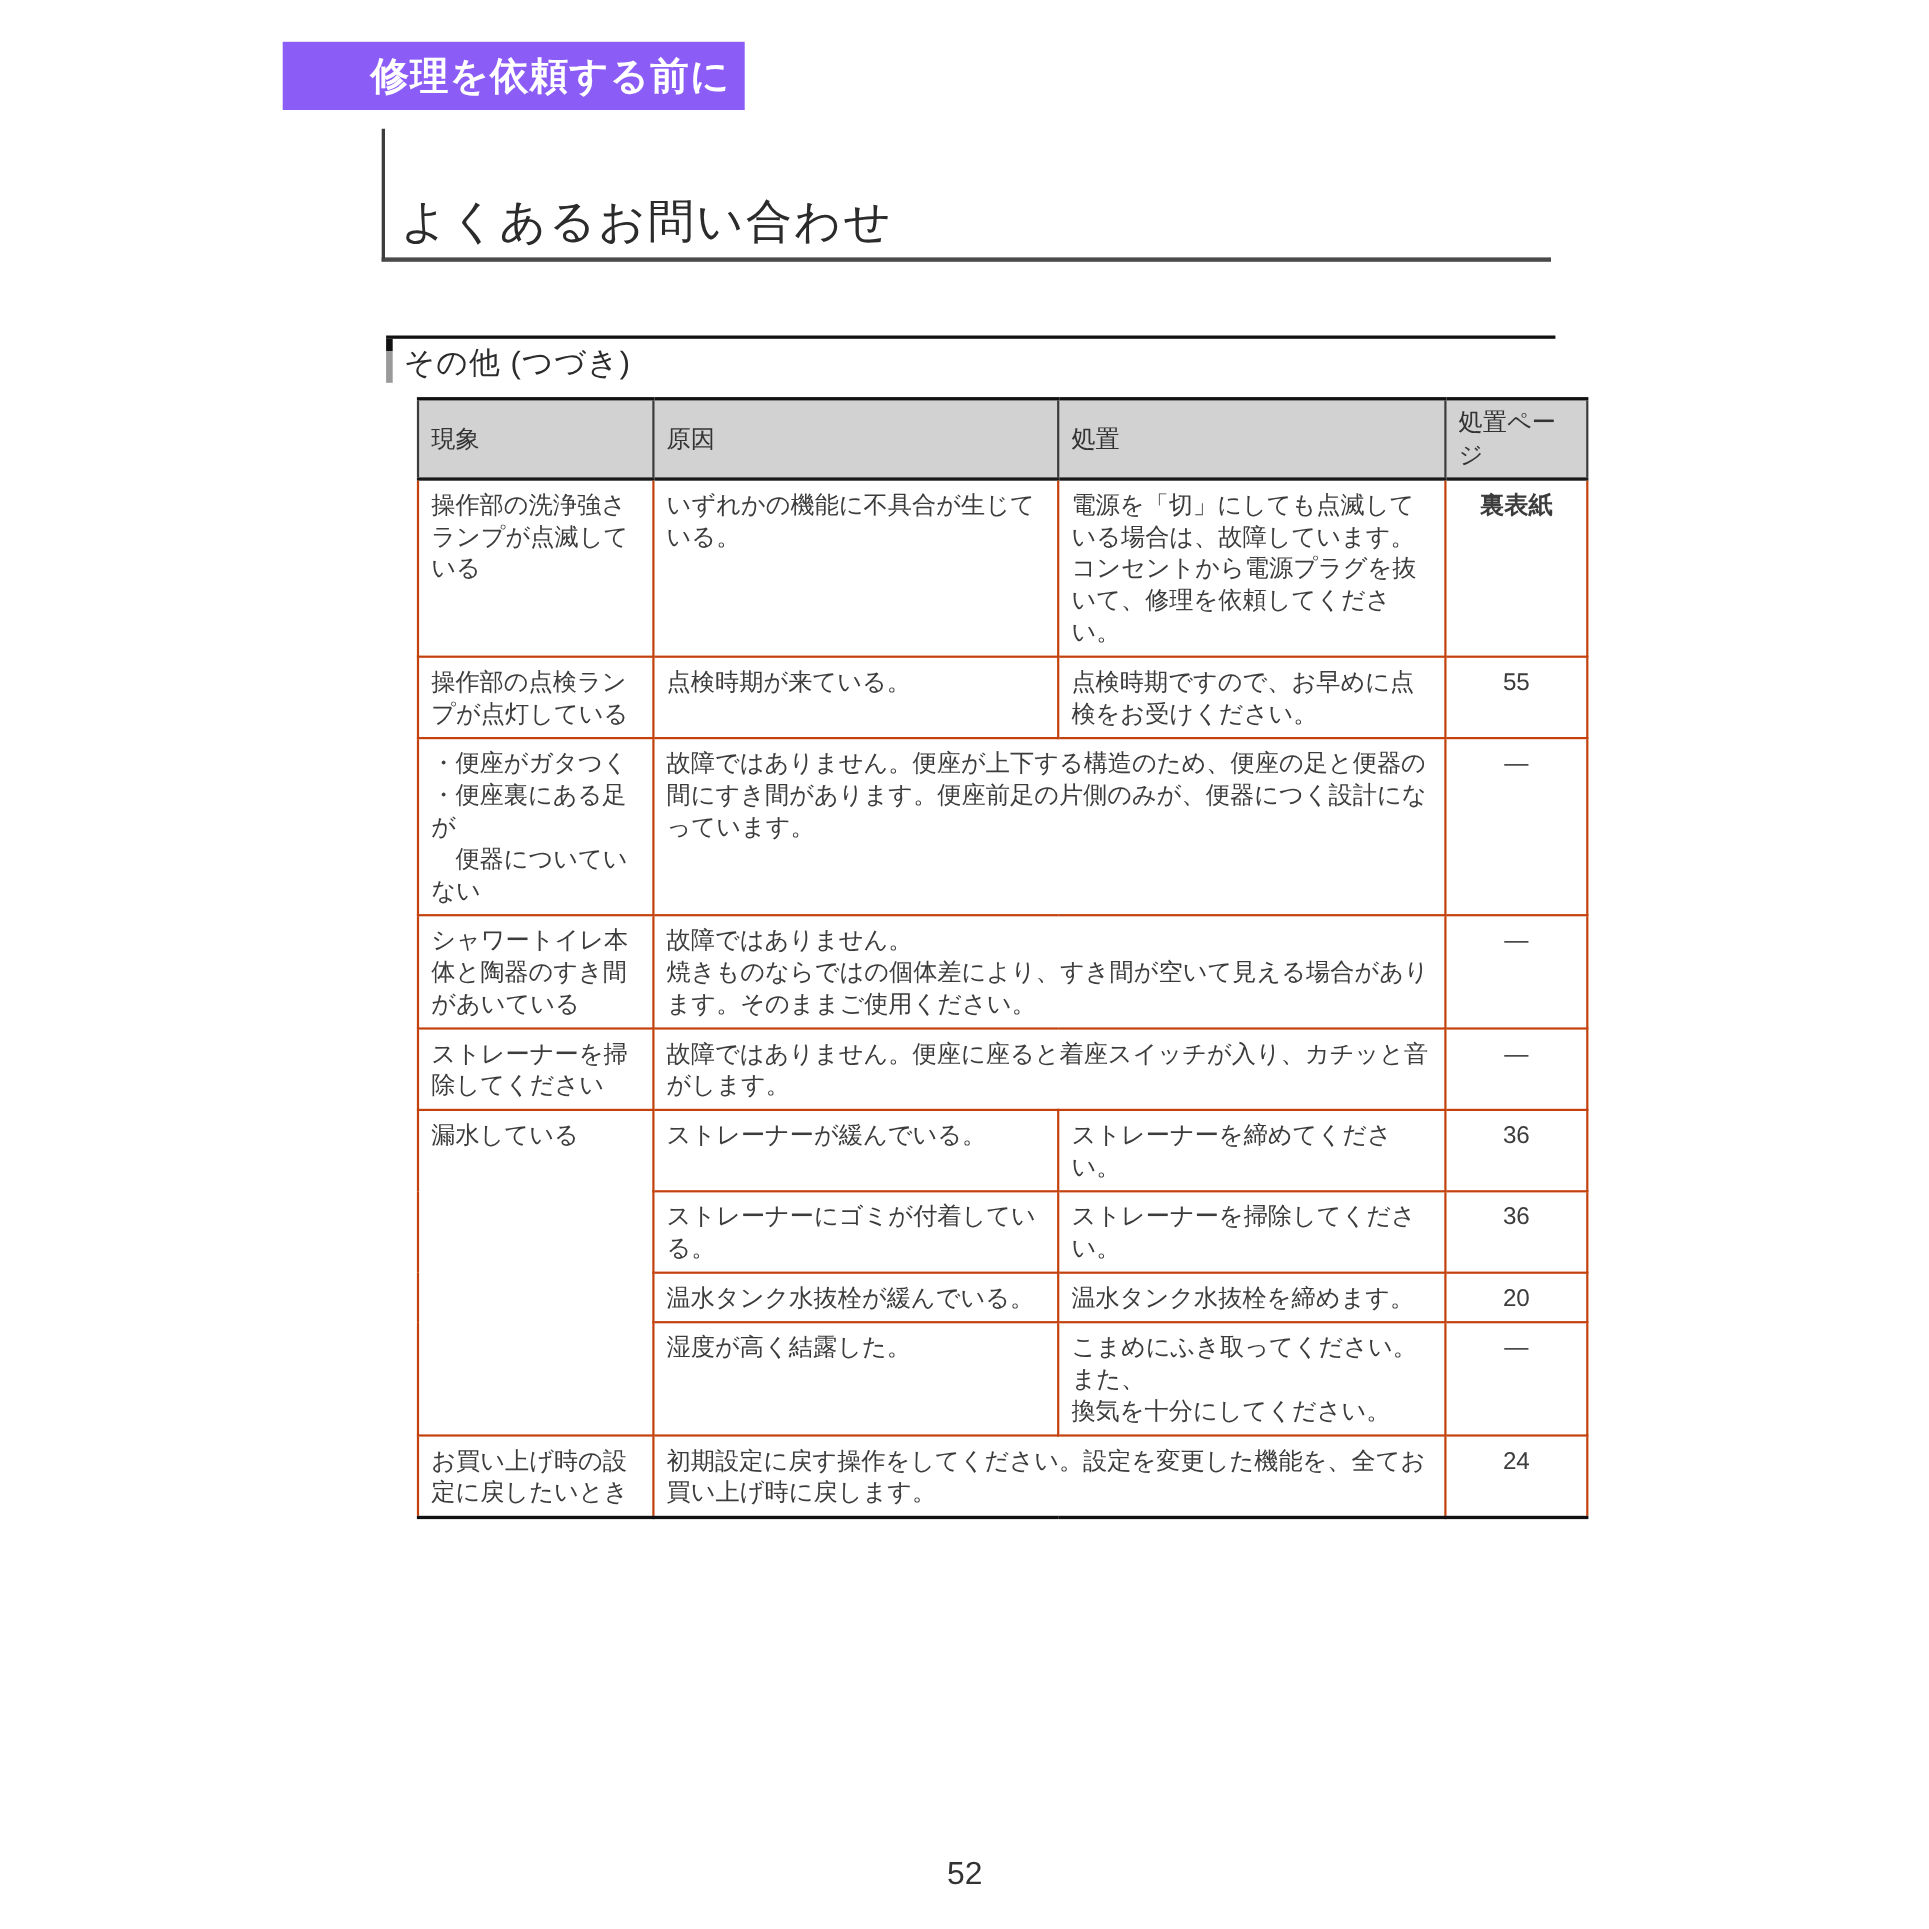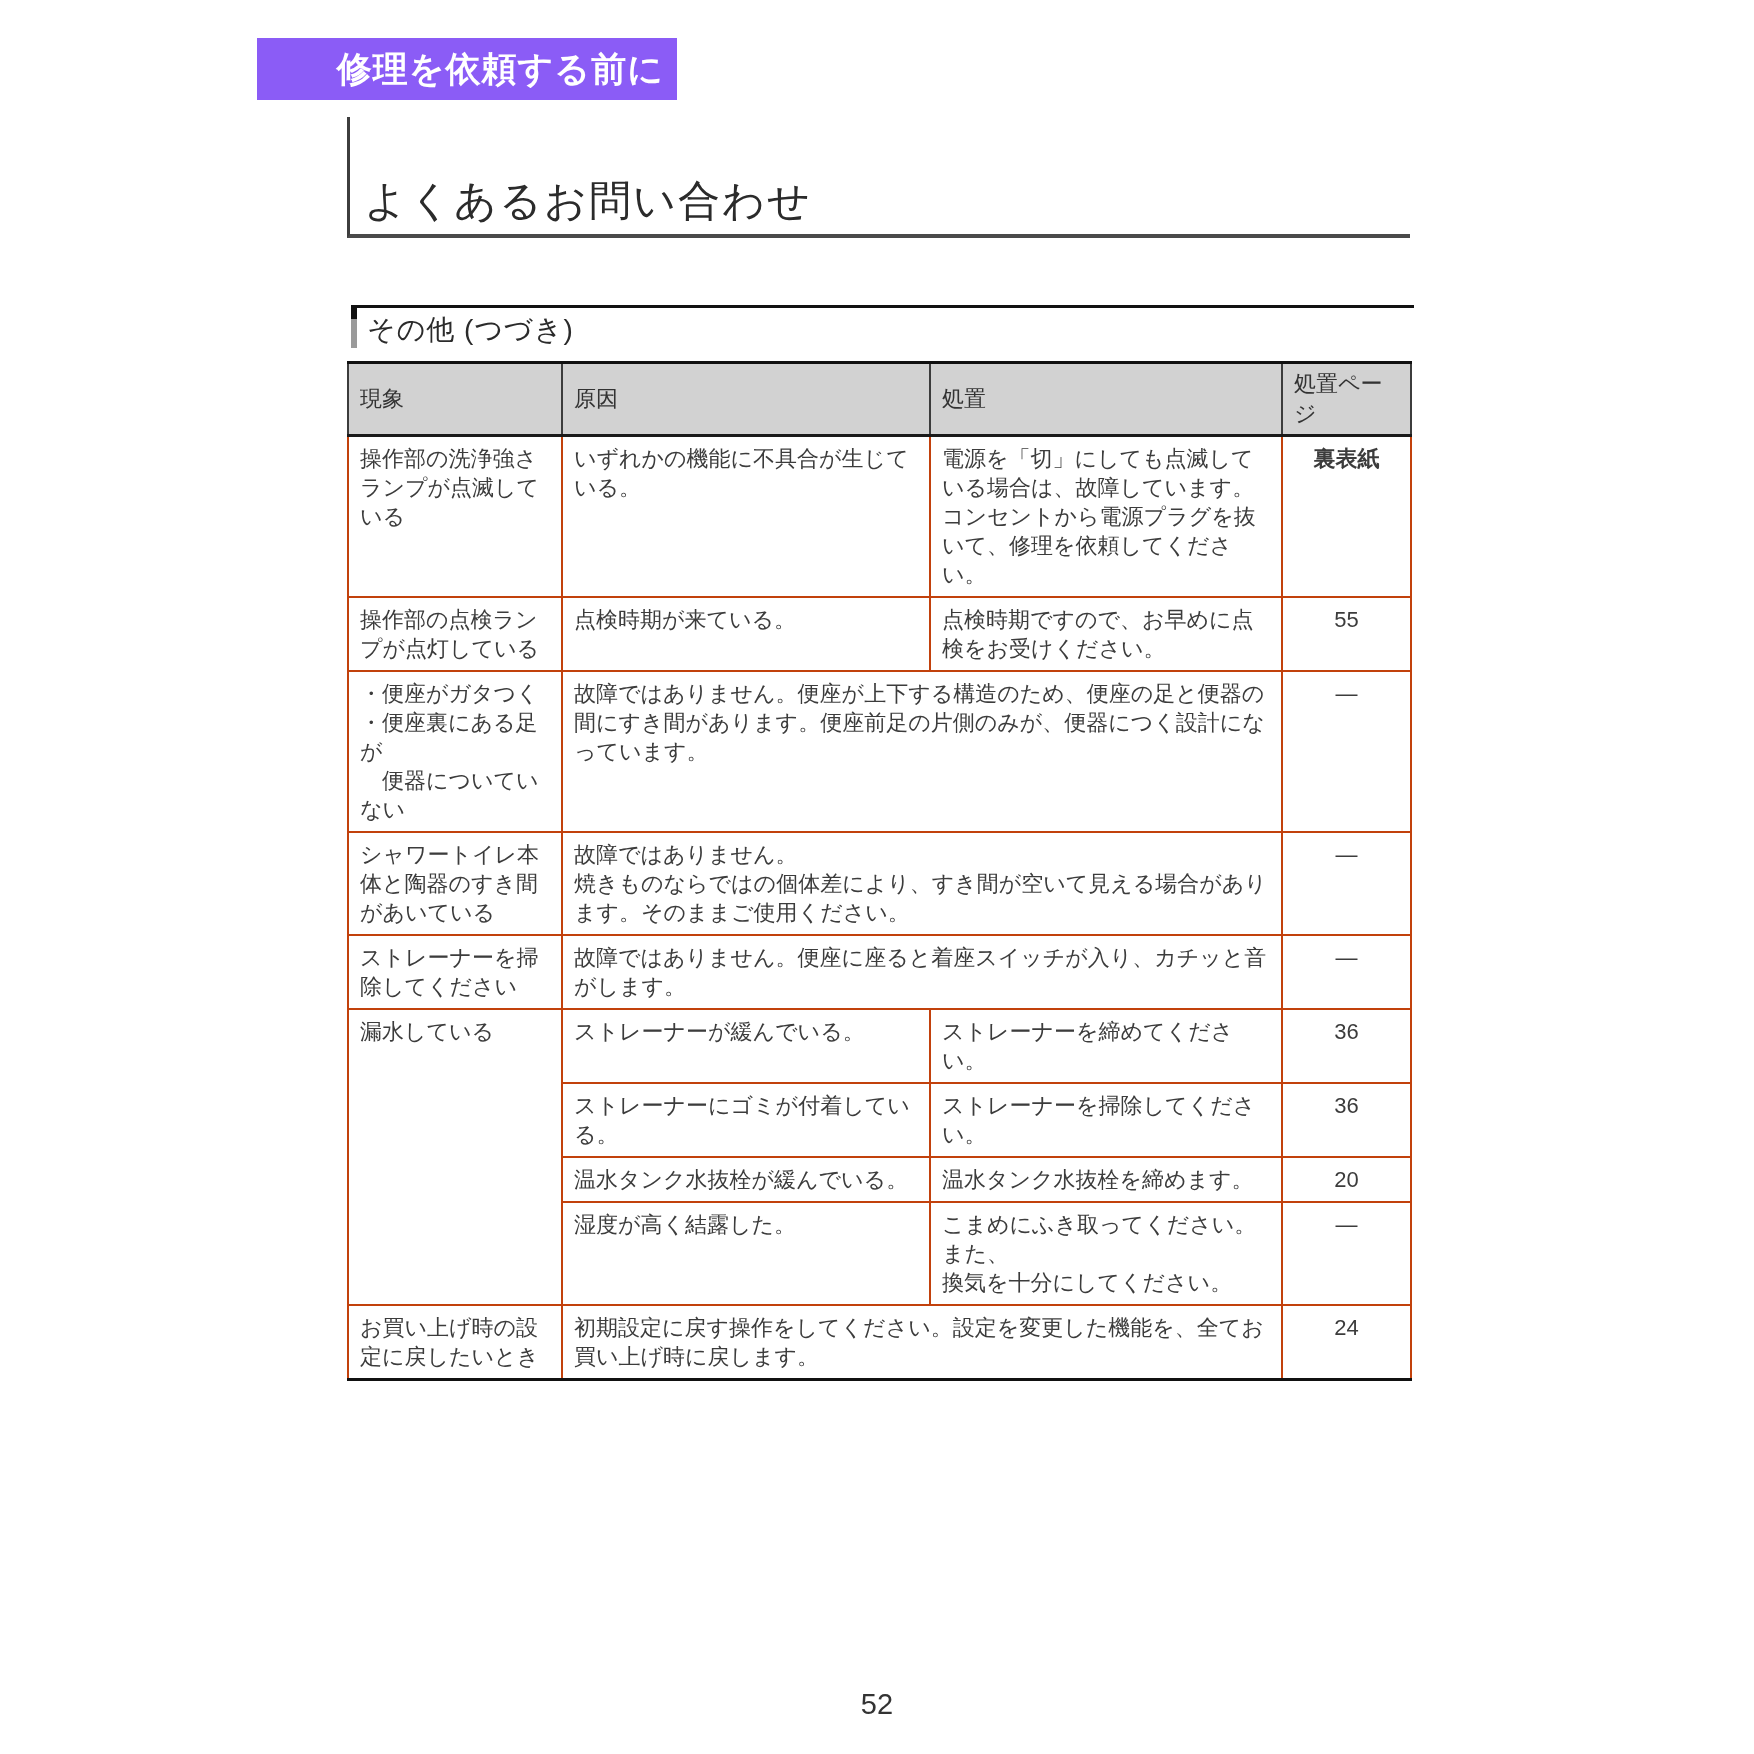--- a/index.html
+++ b/index.html
@@ -112,20 +112,21 @@
     border: 2px solid #c2410c;
     vertical-align: top;
     padding: 7px 11px;
     line-height: 29px;
     box-sizing: border-box;
     overflow: hidden;
   }
   table.trouble {
     border: 2px solid #2a2a2a;
     border-bottom: 3px solid #111111;
+    margin-left: 32px;
   }
   td.pre { white-space: pre-line; }
   td.c-page {
     text-align: center;
     padding-left: 4px;
     padding-right: 4px;
   }
   .bold { font-weight: bold; }
   
   .page-number {

